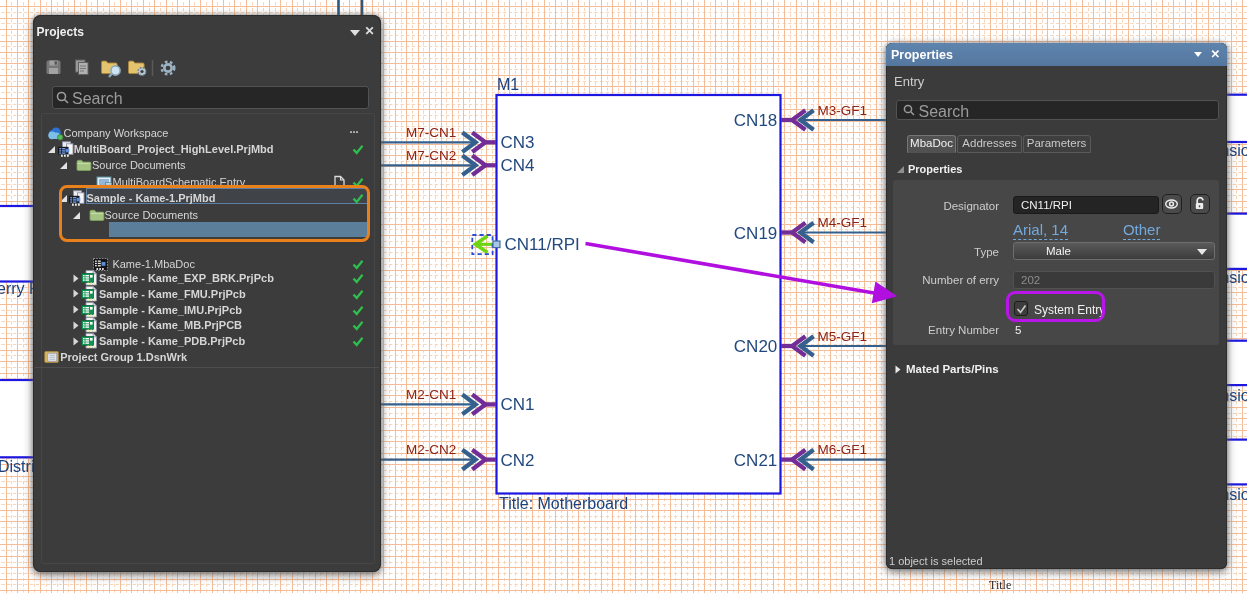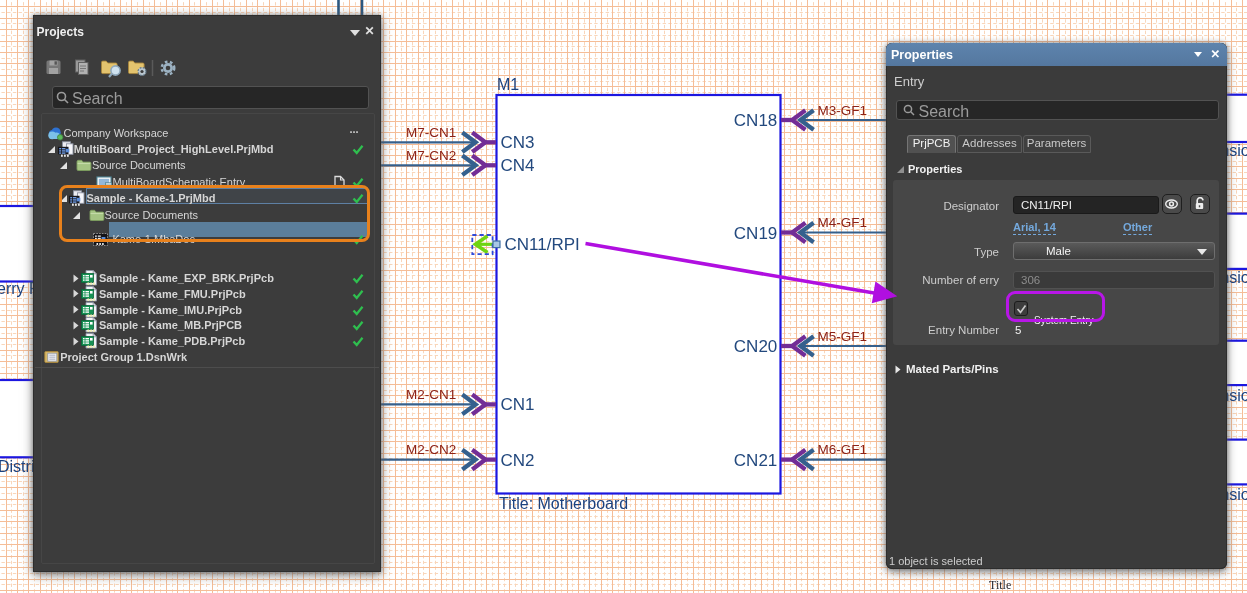--- a/index.html
+++ b/index.html
@@ -1,29 +1,29 @@
 <!DOCTYPE html>
 <html><head>
 <meta charset="utf-8">
 <style>
 html,body{margin:0;padding:0;}
 body{width:1247px;height:593px;position:relative;overflow:hidden;background:#ffffff;font-family:"Liberation Sans",sans-serif;}
 .abs{position:absolute;}
 #canvas{position:absolute;left:0;top:0;z-index:0;}
-.panel{position:absolute;background:#3c3c3c;border-radius:0;box-shadow:0 3px 10px rgba(95,95,95,.8),0 0 4px rgba(80,80,80,.55),inset 0 0 0 1px #2d2d2d;z-index:10;}
+.panel{position:absolute;background:#3c3c3c;border-radius:8px;box-shadow:0 3px 10px rgba(95,95,95,.8),0 0 4px rgba(80,80,80,.55),inset 0 0 0 1px #2d2d2d;z-index:10;}
 .row{position:absolute;height:16px;width:100%;}
 .row span.t{position:absolute;top:2px;font-size:11px;color:#d6d6d6;white-space:nowrap;letter-spacing:0px;}
 .row .b{font-weight:bold;}
 .row svg{position:absolute;}
 .chk{position:absolute;}
 .srch{position:absolute;background:#262626;border:1px solid #525252;border-radius:3px;}
 .srch span{position:absolute;left:24px;top:3px;font-size:16px;color:#9b9b9b;}
 .lbl{position:absolute;font-size:11.5px;color:#cdcdcd;text-align:right;}
 .inp{position:absolute;background:#242424;border:1px solid #1a1a1a;border-radius:3px;color:#f0f0f0;font-size:11.5px;}
-.lnk{position:absolute;font-size:11px;color:#74a9dd;border-bottom:1px dashed #74a9dd;padding-bottom:1px;font-weight:bold;}
+.lnk{position:absolute;font-size:15px;color:#74a9dd;border-bottom:1px dashed #74a9dd;padding-bottom:1px;}
 </style>
 </head>
 <body>
 <svg id="canvas" width="1247" height="593">
 <rect x="0" y="0" width="1247" height="593" fill="#ffffff"></rect>
     <path d="M11.5 0V593M23.5 0V593M34.5 0V593M46.5 0V593M57.5 0V593M68.5 0V593M80.5 0V593M91.5 0V593M103.5 0V593M114.5 0V593M126.5 0V593M137.5 0V593M149.5 0V593M160.5 0V593M172.5 0V593M183.5 0V593M194.5 0V593M206.5 0V593M217.5 0V593M229.5 0V593M240.5 0V593M252.5 0V593M263.5 0V593M275.5 0V593M286.5 0V593M297.5 0V593M309.5 0V593M320.5 0V593M332.5 0V593M343.5 0V593M355.5 0V593M366.5 0V593M378.5 0V593M389.5 0V593M401.5 0V593M412.5 0V593M423.5 0V593M435.5 0V593M446.5 0V593M458.5 0V593M469.5 0V593M481.5 0V593M492.5 0V593M504.5 0V593M515.5 0V593M526.5 0V593M538.5 0V593M549.5 0V593M561.5 0V593M572.5 0V593M584.5 0V593M595.5 0V593M607.5 0V593M618.5 0V593M630.5 0V593M641.5 0V593M652.5 0V593M664.5 0V593M675.5 0V593M687.5 0V593M698.5 0V593M710.5 0V593M721.5 0V593M733.5 0V593M744.5 0V593M755.5 0V593M767.5 0V593M778.5 0V593M790.5 0V593M801.5 0V593M813.5 0V593M824.5 0V593M836.5 0V593M847.5 0V593M859.5 0V593M870.5 0V593M881.5 0V593M893.5 0V593M904.5 0V593M916.5 0V593M927.5 0V593M939.5 0V593M950.5 0V593M962.5 0V593M973.5 0V593M984.5 0V593M996.5 0V593M1007.5 0V593M1019.5 0V593M1030.5 0V593M1042.5 0V593M1053.5 0V593M1065.5 0V593M1076.5 0V593M1088.5 0V593M1099.5 0V593M1110.5 0V593M1122.5 0V593M1133.5 0V593M1145.5 0V593M1156.5 0V593M1168.5 0V593M1179.5 0V593M1191.5 0V593M1202.5 0V593M1213.5 0V593M1225.5 0V593M1236.5 0V593M1248.5 0V593" stroke="#f9d6ba" stroke-width="1" fill="none" stroke-dasharray="3.4 2.3" stroke-dashoffset="3.55"></path>
     <path d="M0 12.5H1247M0 23.5H1247M0 35.5H1247M0 46.5H1247M0 58.5H1247M0 69.5H1247M0 81.5H1247M0 92.5H1247M0 104.5H1247M0 115.5H1247M0 126.5H1247M0 138.5H1247M0 149.5H1247M0 161.5H1247M0 172.5H1247M0 184.5H1247M0 195.5H1247M0 207.5H1247M0 218.5H1247M0 229.5H1247M0 241.5H1247M0 252.5H1247M0 264.5H1247M0 275.5H1247M0 287.5H1247M0 298.5H1247M0 310.5H1247M0 321.5H1247M0 333.5H1247M0 344.5H1247M0 355.5H1247M0 367.5H1247M0 378.5H1247M0 390.5H1247M0 401.5H1247M0 413.5H1247M0 424.5H1247M0 436.5H1247M0 447.5H1247M0 458.5H1247M0 470.5H1247M0 481.5H1247M0 493.5H1247M0 504.5H1247M0 516.5H1247M0 527.5H1247M0 539.5H1247M0 550.5H1247M0 562.5H1247M0 573.5H1247M0 584.5H1247M0 596.5H1247" stroke="#f9d6ba" stroke-width="1" fill="none" stroke-dasharray="3.4 2.3" stroke-dashoffset="4.25"></path>
     <path d="M6.5 0V593M17.5 0V593M28.5 0V593M40.5 0V593M51.5 0V593M63.5 0V593M74.5 0V593M86.5 0V593M97.5 0V593M109.5 0V593M120.5 0V593M131.5 0V593M143.5 0V593M154.5 0V593M166.5 0V593M177.5 0V593M189.5 0V593M200.5 0V593M212.5 0V593M223.5 0V593M234.5 0V593M246.5 0V593M257.5 0V593M269.5 0V593M280.5 0V593M292.5 0V593M303.5 0V593M315.5 0V593M326.5 0V593M338.5 0V593M349.5 0V593M360.5 0V593M372.5 0V593M383.5 0V593M395.5 0V593M406.5 0V593M418.5 0V593M429.5 0V593M441.5 0V593M452.5 0V593M463.5 0V593M475.5 0V593M486.5 0V593M498.5 0V593M509.5 0V593M521.5 0V593M532.5 0V593M544.5 0V593M555.5 0V593M567.5 0V593M578.5 0V593M589.5 0V593M601.5 0V593M612.5 0V593M624.5 0V593M635.5 0V593M647.5 0V593M658.5 0V593M670.5 0V593M681.5 0V593M693.5 0V593M704.5 0V593M715.5 0V593M727.5 0V593M738.5 0V593M750.5 0V593M761.5 0V593M773.5 0V593M784.5 0V593M796.5 0V593M807.5 0V593M818.5 0V593M830.5 0V593M841.5 0V593M853.5 0V593M864.5 0V593M876.5 0V593M887.5 0V593M899.5 0V593M910.5 0V593M922.5 0V593M933.5 0V593M944.5 0V593M956.5 0V593M967.5 0V593M979.5 0V593M990.5 0V593M1002.5 0V593M1013.5 0V593M1025.5 0V593M1036.5 0V593M1047.5 0V593M1059.5 0V593M1070.5 0V593M1082.5 0V593M1093.5 0V593M1105.5 0V593M1116.5 0V593M1128.5 0V593M1139.5 0V593M1151.5 0V593M1162.5 0V593M1173.5 0V593M1185.5 0V593M1196.5 0V593M1208.5 0V593M1219.5 0V593M1231.5 0V593M1242.5 0V593M1254.5 0V593M0 6.5H1247M0 18.5H1247M0 29.5H1247M0 41.5H1247M0 52.5H1247M0 63.5H1247M0 75.5H1247M0 86.5H1247M0 98.5H1247M0 109.5H1247M0 121.5H1247M0 132.5H1247M0 144.5H1247M0 155.5H1247M0 166.5H1247M0 178.5H1247M0 189.5H1247M0 201.5H1247M0 212.5H1247M0 224.5H1247M0 235.5H1247M0 247.5H1247M0 258.5H1247M0 270.5H1247M0 281.5H1247M0 292.5H1247M0 304.5H1247M0 315.5H1247M0 327.5H1247M0 338.5H1247M0 350.5H1247M0 361.5H1247M0 373.5H1247M0 384.5H1247M0 395.5H1247M0 407.5H1247M0 418.5H1247M0 430.5H1247M0 441.5H1247M0 453.5H1247M0 464.5H1247M0 476.5H1247M0 487.5H1247M0 499.5H1247M0 510.5H1247M0 521.5H1247M0 533.5H1247M0 544.5H1247M0 556.5H1247M0 567.5H1247M0 579.5H1247M0 590.5H1247M0 602.5H1247" stroke="#f5bd97" stroke-width="1" fill="none"></path>
 
 <line x1="338.5" y1="-2" x2="338.5" y2="15" stroke="#2d5880" stroke-width="2.6"></line>
@@ -257,21 +257,21 @@
   <div class="row" style="top:192.1px;">
     <svg style="left:40.4px;top:5px;" width="7" height="7">
         <path d="M7 0V7H0z" fill="#e2e2e2"></path>
       </svg>
     <svg style="left:56px;top:2px;" width="16" height="12">
         <path d="M1 2.8c0-.8.5-1.5 1.4-1.5h3.2l1.5 1.8h6.6c.8 0 1.2.5 1.2 1.2v5.9c0 .8-.5 1.3-1.3 1.3H2.3c-.8 0-1.3-.5-1.3-1.3z" fill="#a5c483" stroke="#7d9e5d" stroke-width="0.9"></path>
         <path d="M1.6 4.5h12.6" stroke="#c4dba8" stroke-width="1.2"></path>
       </svg>
     <span class="t" style="left:72px;">Source Documents</span>
   </div>
-  <div class="row" style="top:216px;padding-left:20px;">
+  <div class="row" style="top:241px;padding-left:20px;">
     <svg style="left:60px;top:2px;" width="15" height="13">
         <rect x="0.5" y="0.5" width="14" height="12" fill="#141418" stroke="#b8b8b8" stroke-width="0.7" stroke-dasharray="1.6 1.2"></rect>
         <rect x="2" y="2.5" width="1.8" height="1.3" fill="#e8e8e8"></rect>
         <rect x="4.8" y="2.5" width="3" height="1.3" fill="#e8e8e8"></rect>
         <rect x="2" y="4.8" width="1.8" height="1.3" fill="#e8e8e8"></rect>
         <rect x="4.8" y="4.8" width="3" height="1.3" fill="#e8e8e8"></rect>
         <rect x="2" y="7.1" width="1.8" height="1.3" fill="#e8e8e8"></rect>
         <rect x="4.8" y="7.1" width="3" height="1.3" fill="#e8e8e8"></rect>
         <rect x="8.6" y="4" width="3.8" height="3.8" fill="#5b8dd9"></rect>
         <rect x="3.5" y="10" width="1.6" height="2" fill="#e8e8e8"></rect>
@@ -423,21 +423,21 @@
   <div class="abs" style="left:325px;top:4px;font-size:11.5px;font-weight:bold;color:#ffffff;">✕</div>
   <div class="abs" style="left:8.5px;top:31px;font-size:13px;color:#cdcdcd;">Entry</div>
   <div class="srch" style="left:10px;top:57px;width:321px;height:17.5px;">
     <svg class="abs" style="left:6px;top:3px;" width="13" height="13">
         <circle cx="5" cy="5" r="3.6" fill="none" stroke="#9b9b9b" stroke-width="1.5"></circle>
         <line x1="7.8" y1="7.8" x2="11" y2="11" stroke="#9b9b9b" stroke-width="1.5"></line>
       </svg>
     <span style="left:22px;top:2px;">Search</span>
   </div>
 
-  <div class="abs" style="left:21.5px;top:92px;width:47px;height:15.5px;background:#515151;border:1px solid #757575;border-bottom-color:#515151;border-radius:3px 3px 0 0;color:#f2f2f2;font-size:11.5px;text-align:center;line-height:15px;">PrjPCB</div>
+  <div class="abs" style="left:21.5px;top:92px;width:47px;height:15.5px;background:#515151;border:1px solid #757575;border-bottom-color:#515151;border-radius:3px 3px 0 0;color:#f2f2f2;font-size:11.5px;text-align:center;line-height:15px;">MbaDoc</div>
   <div class="abs" style="left:71.5px;top:92px;width:63px;height:15.5px;background:#3f3f3f;border:1px solid #5a5a5a;border-radius:3px 3px 0 0;color:#c9c9c9;font-size:11.5px;text-align:center;line-height:15px;">Addresses</div>
   <div class="abs" style="left:137px;top:92px;width:66px;height:15.5px;background:#3f3f3f;border:1px solid #5a5a5a;border-radius:3px 3px 0 0;color:#c9c9c9;font-size:11.5px;text-align:center;line-height:15px;">Parameters</div>
 
   <svg class="abs" style="left:11px;top:123px;" width="7" height="7">
       <path d="M7 0V7H0z" fill="#8f8f8f"></path>
     </svg>
   <div class="abs" style="left:22.5px;top:119.5px;font-size:11px;font-weight:bold;color:#f0f0f0;">Properties</div>
   <div class="abs" style="left:7.5px;top:136.5px;width:326px;height:165.5px;background:#474747;border-radius:3px;"></div>
   <div class="lbl" style="left:0;top:157px;width:113.5px;">Designator</div>
   <div class="inp" style="left:127.5px;top:152.5px;width:143.5px;height:16px;">
@@ -458,28 +458,28 @@
   </div>
   <div class="lnk" style="left:127.5px;top:177.5px;">Arial, 14</div>
   <div class="lnk" style="left:237.4px;top:177.5px;">Other</div>
   <div class="lbl" style="left:0;top:202.5px;width:113.5px;">Type</div>
   <div class="abs" style="left:127.5px;top:199px;width:200px;height:16px;background:linear-gradient(#5a5a5a,#3c3c3c);border:1px solid #6e6e6e;border-radius:3px;">
     <span style="position:absolute;left:7px;top:1.5px;font-size:11.5px;color:#f5f5f5;padding-left:25px;">Male</span>
     <span style="position:absolute;right:7px;top:5.5px;width:0;height:0;border-left:5px solid transparent;border-right:5px solid transparent;border-top:6px solid #e8e8e8;"></span>
   </div>
   <div class="lbl" style="left:0;top:231px;width:113.5px;">Number of erry</div>
   <div class="abs" style="left:127.5px;top:227.5px;width:200px;height:16px;background:#3a3a3a;border:1px solid #515151;border-radius:3px;">
-      <span style="position:absolute;left:7px;top:2px;font-size:11.5px;color:#8d8d8d;">306</span>
+      <span style="position:absolute;left:7px;top:2px;font-size:11.5px;color:#8d8d8d;">202</span>
     </div>
   <div class="abs" style="left:128.3px;top:258px;width:12.5px;height:13px;background:#3d3d3d;border:1.7px solid #1c1c1c;border-radius:3px;">
     <svg class="abs" style="left:1px;top:1.5px;" width="11" height="10">
         <path d="M1.5 5l3 3.4L9.5 1.5" stroke="#c9c9c9" stroke-width="1.7" fill="none"></path>
       </svg>
   </div>
-  <div class="abs" style="left:148.5px;top:259.5px;font-size:10px;color:#f2f2f2;margin-top:12px;">System Entry</div>
+  <div class="abs" style="left:148.5px;top:259.5px;font-size:12px;color:#f2f2f2;">System Entry</div>
   <div class="abs" style="left:120px;top:248px;width:93px;height:25px;border:3.2px solid #b816e8;border-radius:9px;"></div>
   <div class="lbl" style="left:0;top:281px;width:113.5px;">Entry Number</div>
   <div class="abs" style="left:129.5px;top:281px;font-size:11.5px;color:#f2f2f2;">5</div>
 
   <svg class="abs" style="left:9px;top:322px;" width="6" height="9">
       <path d="M0.5 0.5L5.5 4.5L0.5 8.5z" fill="#e8e8e8"></path>
     </svg>
   <div class="abs" style="left:20.5px;top:319.5px;font-size:11.5px;font-weight:bold;color:#f0f0f0;">Mated Parts/Pins</div>
   <div class="abs" style="left:3.5px;top:512px;font-size:11px;color:#cdcdcd;">1 object is selected</div>
 </div>

